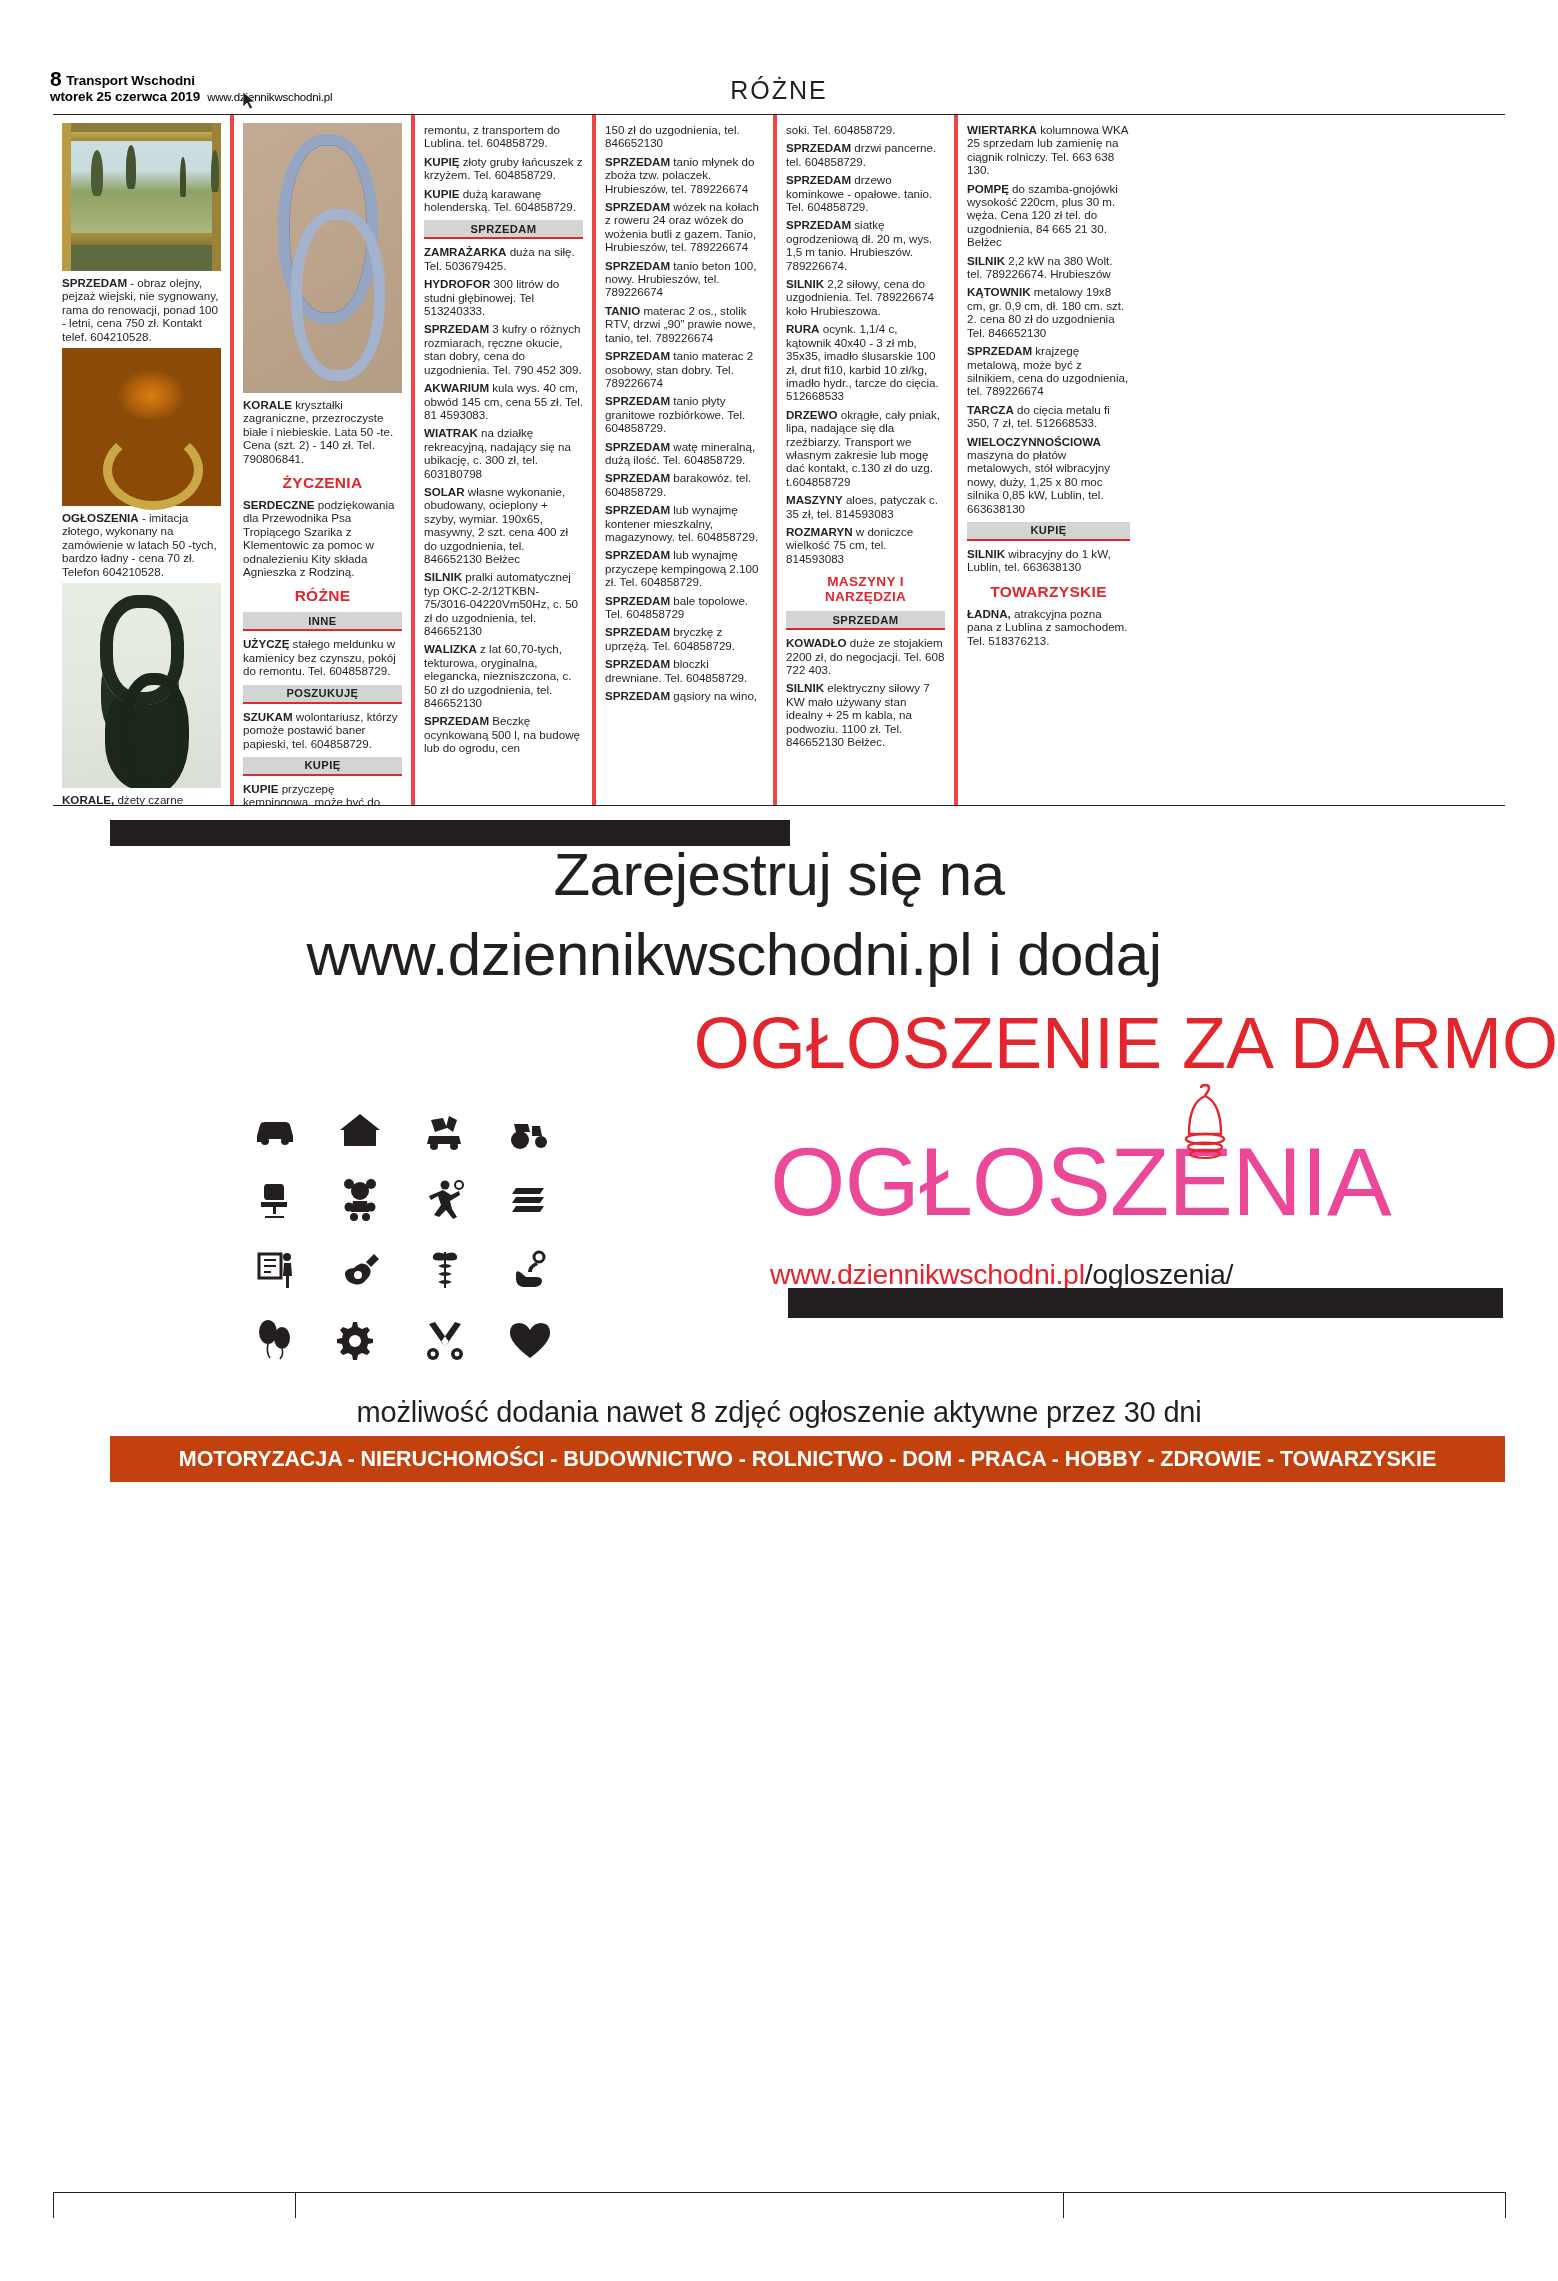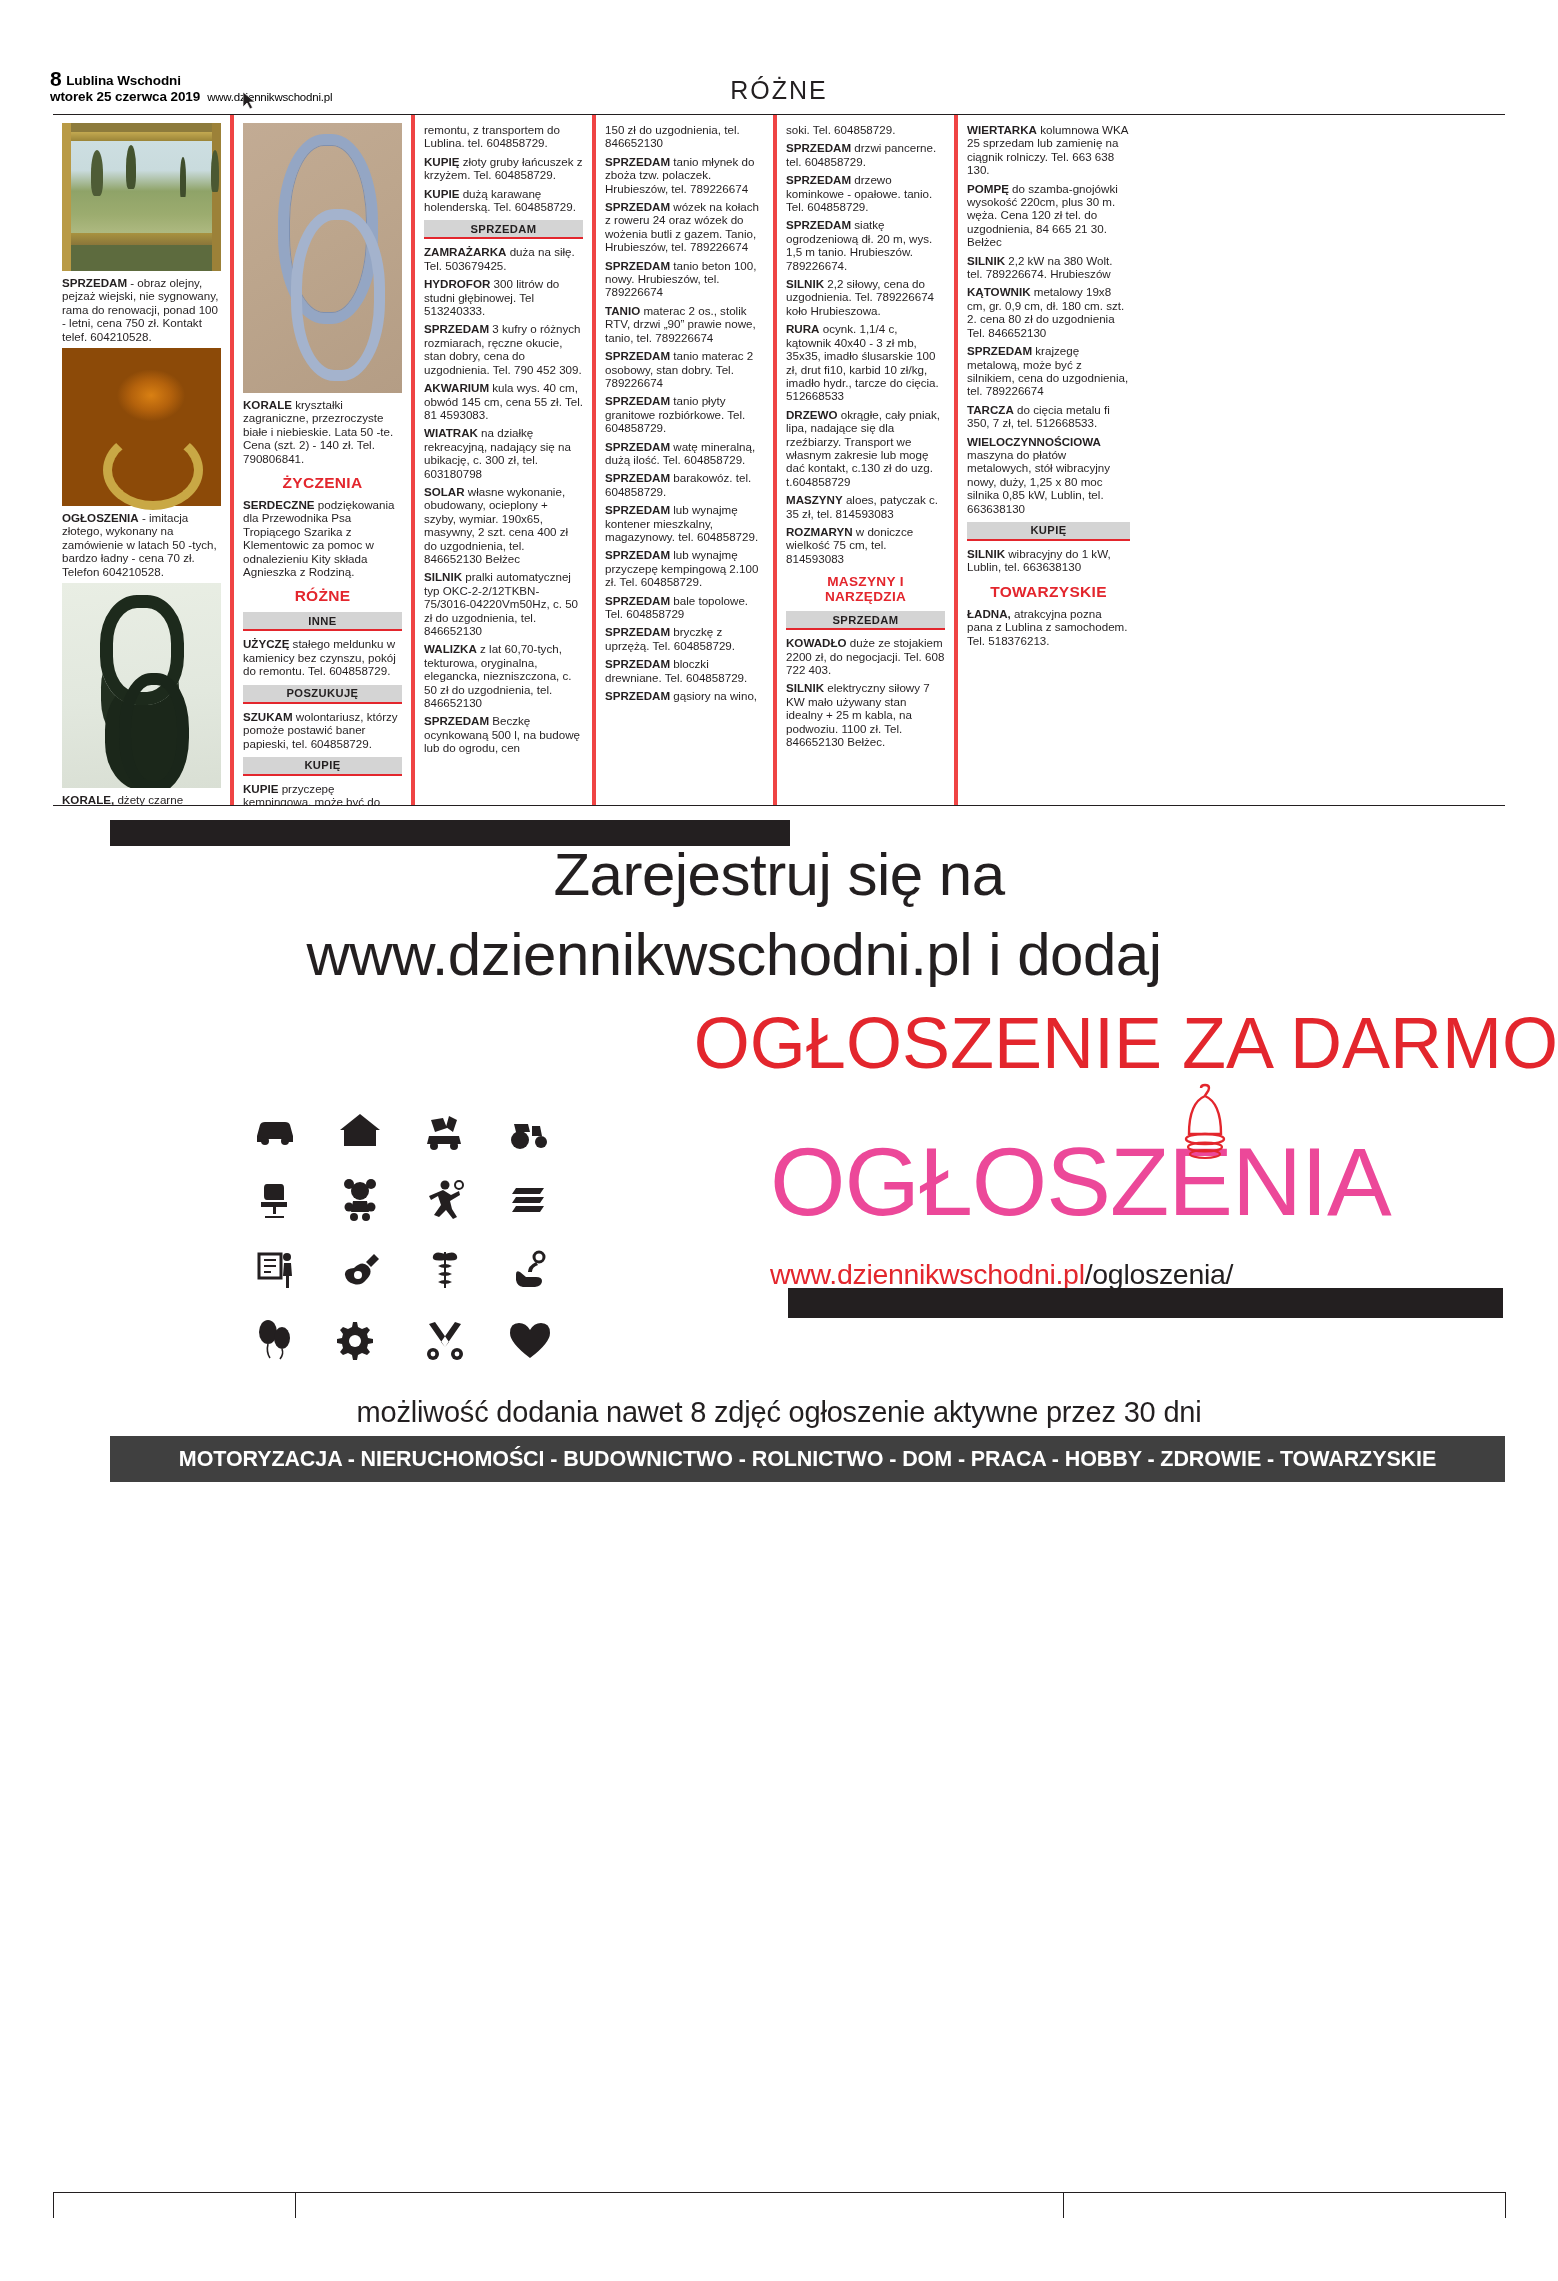--- a/index.html
+++ b/index.html
@@ -90,21 +90,21 @@
                line-height:104px; position:relative; white-space:nowrap; }
   .logo-bell { position:absolute; left:405px; top:-48px; width:60px; height:105px; }
   .logo-url { font-size:28.5px; color:#e3262d; margin-top:24px; letter-spacing:-0.3px; white-space:nowrap;}
   .logo-url span.blk { color:#231f20; }
   .bar-bot-right { position:absolute; left:788px; top:468px; width:715px; height:30px; background:#231f20; }
 
   .promo-note { position:absolute; left:0; top:560px; width:1558px; text-align:center;
                 font-size:29px; color:#231f20; letter-spacing:-0.2px;margin-top:16px; }
 
   .cat-strip { position:absolute; left:110px; top:616px; width:1395px; height:46px;
-               background:#404040; color:#fff; display:flex; align-items:center;
+               background:#c2410c; color:#fff; display:flex; align-items:center;
                justify-content:center; font-size:21.5px; font-weight:bold; letter-spacing:-0.1px; }
 
   
   .crop-line { position:absolute; background:#231f20; height:1px; }
   .crop-tick { position:absolute; background:#231f20; width:1px; }
 
   
   .photo-painting {
     height:148px;
     background:
@@ -164,21 +164,21 @@
   }
 </style>
 </head>
 <body>
 
 <div class="page">
 
   <div class="masthead">
     <div class="mh-line1">
       <span class="mh-page-num">8</span>
-      <span class="mh-paper">Lublina Wschodni</span>
+      <span class="mh-paper">Transport Wschodni</span>
     </div>
     <div class="mh-line2">
       <span class="mh-date">wtorek 25 czerwca 2019</span>
       <span class="mh-url">www.dziennikwschodni.pl</span>
     </div>
   </div>
 
   <svg class="cursor-arrow" viewBox="0 0 14 18">
     <polygon points="0,0 0,15 4,11 7,17 9.5,15.5 6.5,10 12,10" fill="#231f20" stroke="#fff" stroke-width="0.7"></polygon>
   </svg>

